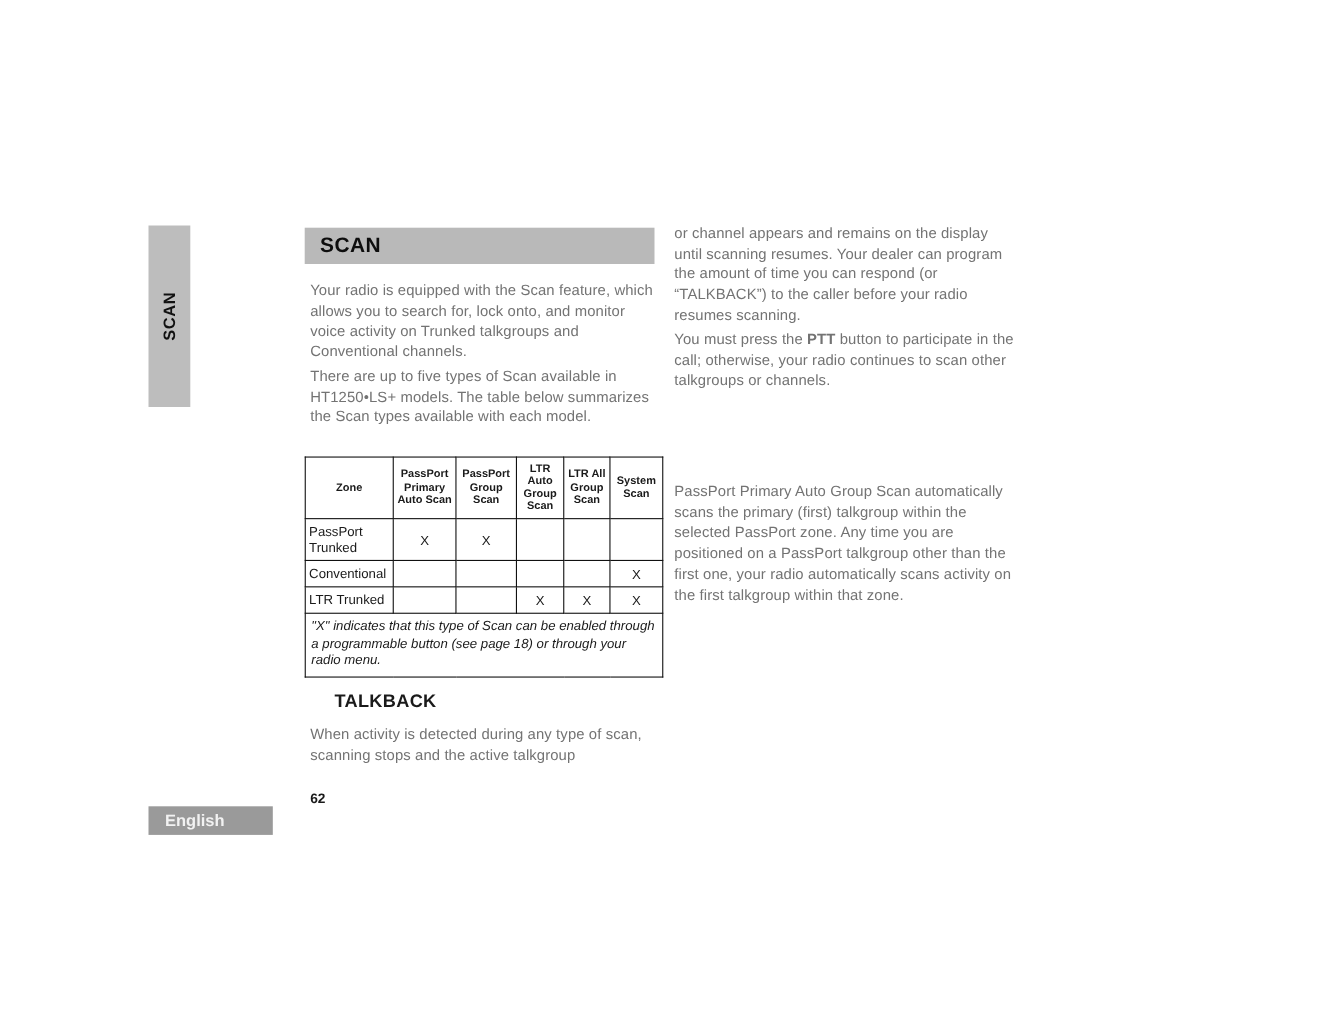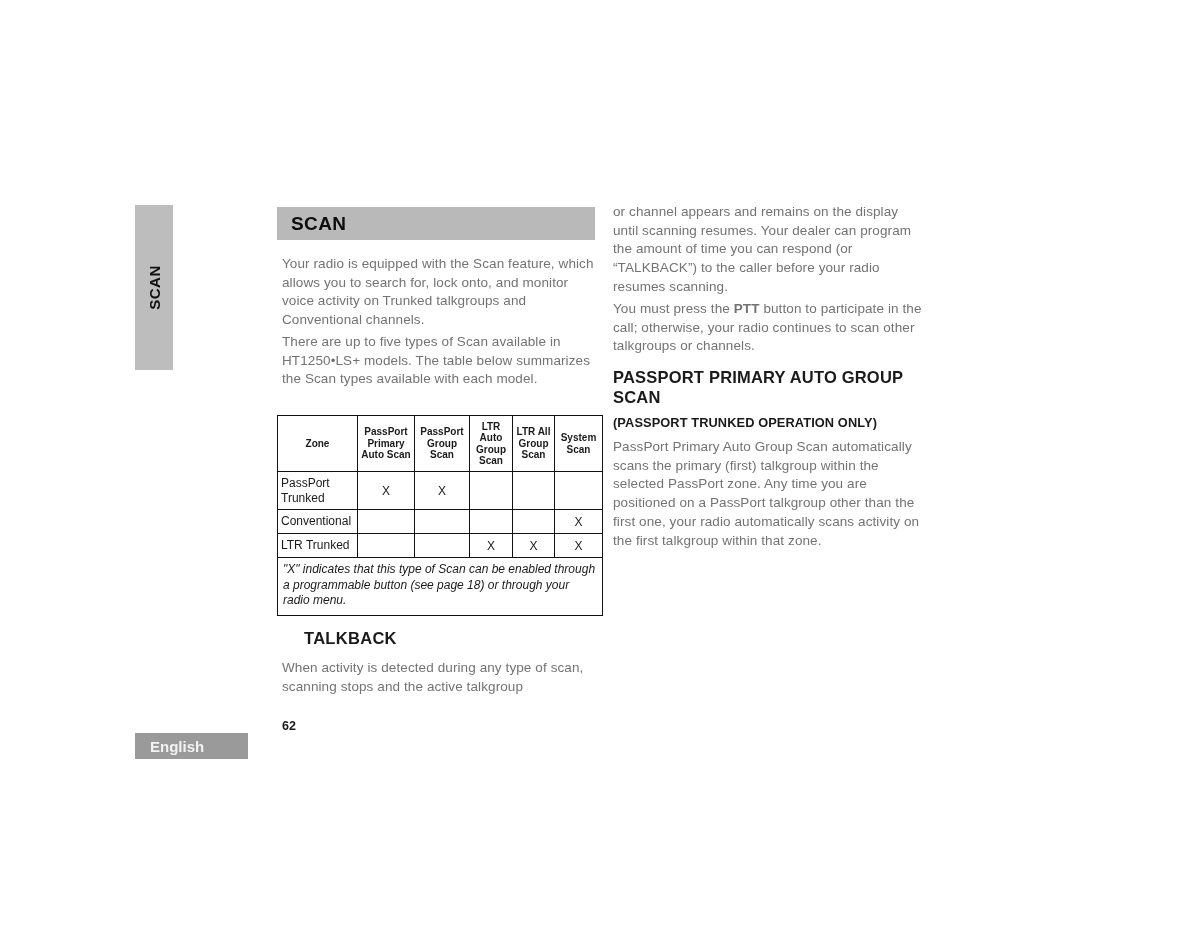--- a/index.html
+++ b/index.html
@@ -209,17 +209,15 @@
   <div class="page-num">62</div>
 
   <div class="footer-bar">
     <span>English</span>
   </div>
 
   <p class="body-text rc p1-right">or channel appears and remains on the display until scanning resumes. Your dealer can program the amount of time you can respond (or “TALKBACK”) to the caller before your radio resumes scanning.</p>
 
   <p class="body-text rc p2-right"><span>You must press the </span><span class="bold">PTT</span><span> button to participate in the call; otherwise, your radio continues to scan other talkgroups or channels.</span></p>
 
-  <h3 class="section2-h">PASSPORT PRIMARY AUTO GROUP SCAN</h3>
-  <div class="section2-sub">(PASSPORT TRUNKED OPERATION ONLY)</div>
   <p class="body-text rc p-section2">PassPort Primary Auto Group Scan automatically scans the primary (first) talkgroup within the selected PassPort zone. Any time you are positioned on a PassPort talkgroup other than the first one, your radio automatically scans activity on the first talkgroup within that zone.</p>
 
 </div>
 
 </body></html>

